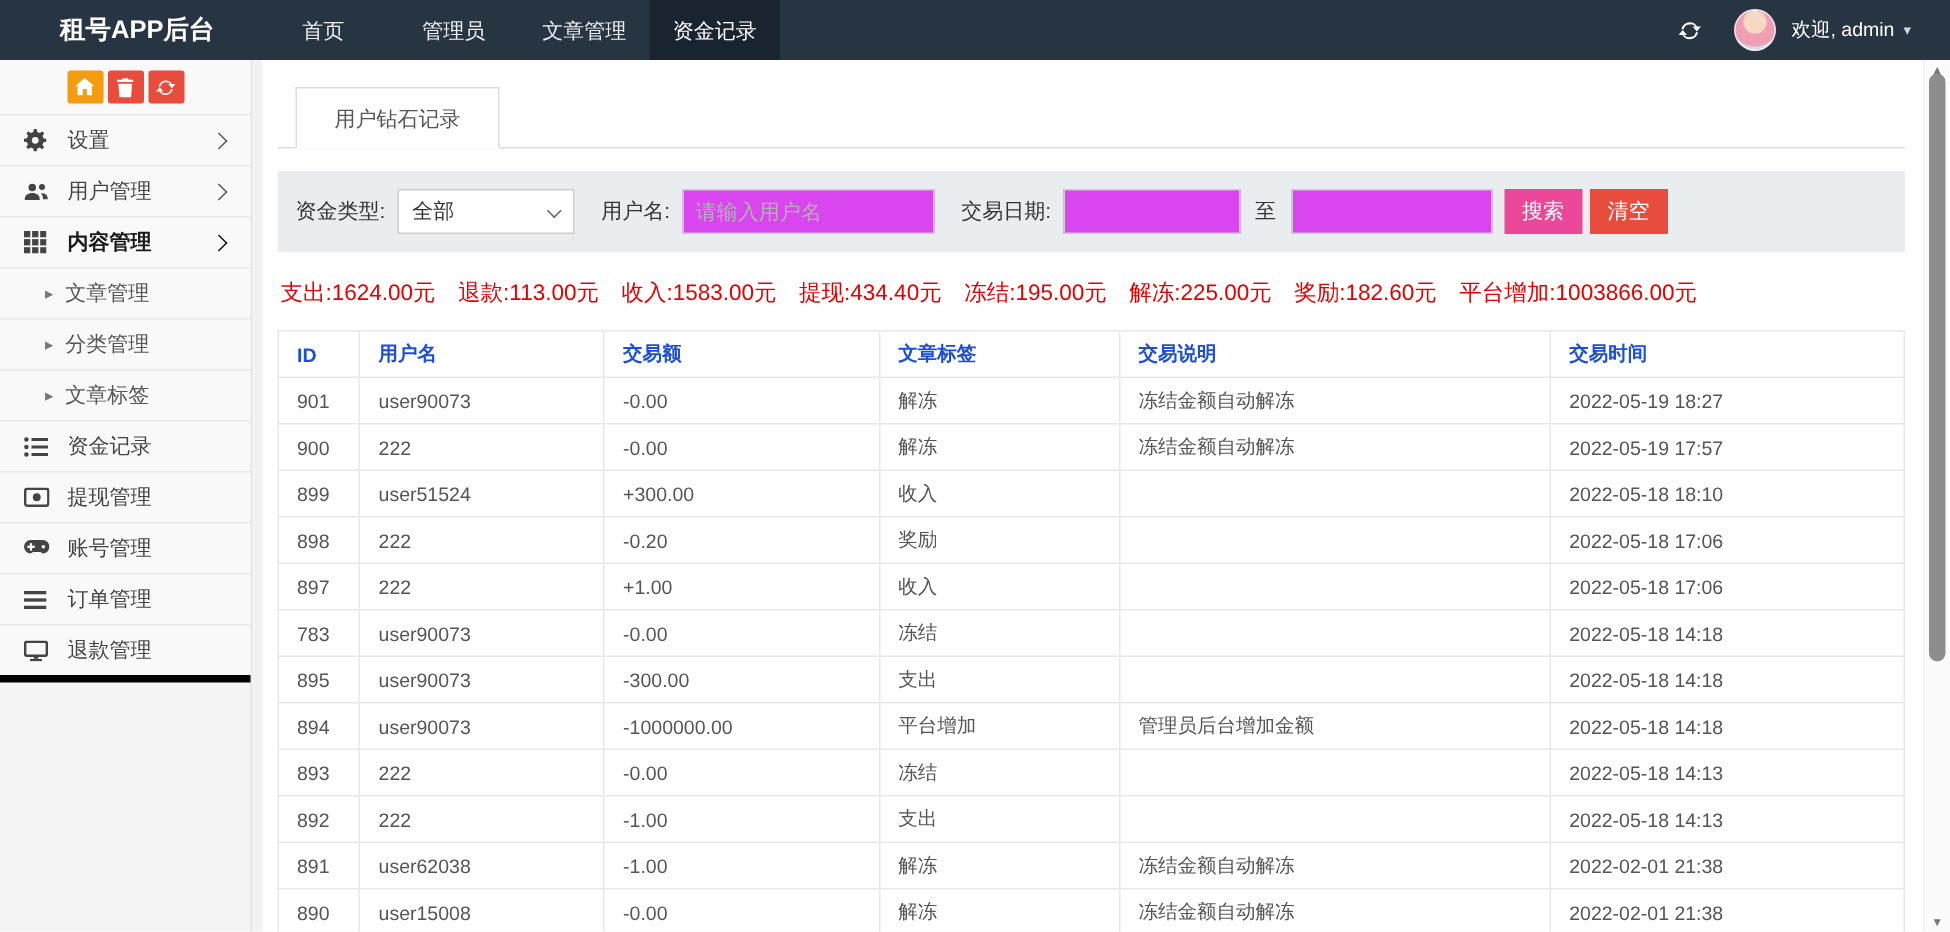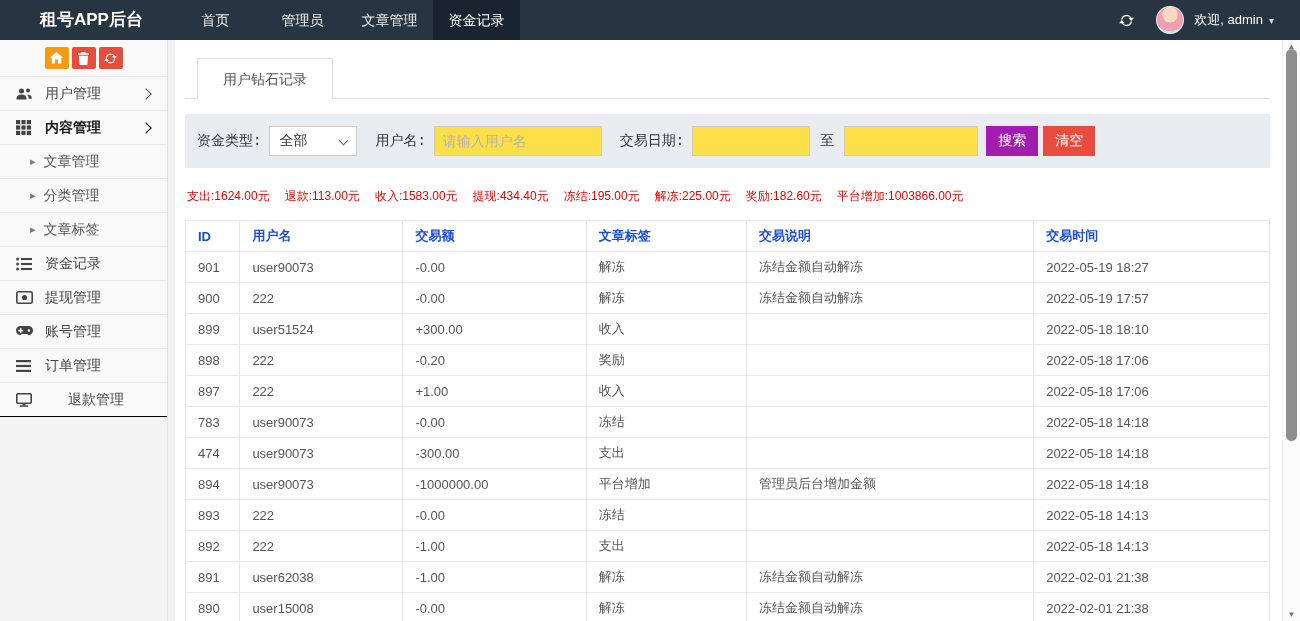--- a/index.html
+++ b/index.html
@@ -21,49 +21,49 @@
     background:radial-gradient(circle at 50% 30%,#f6d8c5 0 34%,#ef9fb4 35% 72%,#cfdde6 73%);
     border:1px solid rgba(255,255,255,.7);box-sizing:border-box;}
   .welcome{color:#fff;font-size:13px;}
   .nav-caret{color:#cfd8dc;font-size:10px;margin-left:6px;}
   
   .sidebar{position:absolute;top:40px;left:0;bottom:0;width:168px;background:#f4f4f4;border-right:1px solid #e3e3e3;box-sizing:border-box;}
   .side-toolbar{height:36px;display:flex;align-items:center;justify-content:center;gap:3px;background:#f9f9f9;}
   .tbtn{width:24px;height:22px;border:none;border-radius:2px;display:flex;align-items:center;justify-content:center;color:#fff;cursor:pointer;padding:0;}
   .side-menu{list-style:none;margin:0;padding:0;}
   .side-menu li{height:33px;display:flex;align-items:center;background:#f9f9f9;border-top:1px solid #e8e8e8;padding:0 14px 0 16px;font-size:14px;color:#444;cursor:pointer;}
-  .side-menu li:last-child{border-bottom:1px solid #000000;gap:23px;}
+  .side-menu li:last-child{border-bottom:5px solid #000000;}
   .side-menu .icon{width:20px;margin-right:9px;display:flex;align-items:center;color:#444;}
   .side-menu li.active .lab{font-weight:bold;color:#1a1a1a;}
   .side-menu li.sub{padding-left:30px;color:#555;}
   .subarr{color:#777;font-size:11px;margin-right:8px;}
   .chev{margin-left:auto;width:7px;height:7px;border-top:1.6px solid #555;border-right:1.6px solid #555;transform:rotate(45deg);margin-right:3px;}
   li.active .chev{border-color:#111;}
   
   .main{position:absolute;left:175px;top:40px;right:0;bottom:0;background:#fff;}
   .content{position:absolute;left:10px;right:30px;top:0;}
   .tabbar{position:relative;margin-top:17px;height:41px;border-bottom:1px solid #ddd;}
   .tab{position:absolute;left:12px;bottom:-1px;height:41px;line-height:40px;padding:0 25px;background:#fff;
     border:1px solid #ddd;border-bottom:1px solid #fff;box-sizing:border-box;font-size:14px;color:#555;cursor:pointer;}
   
   .filterbar{margin-top:15px;height:54px;background:#e9edf0;display:flex;align-items:center;padding:0 12px;box-sizing:border-box;font-size:14px;color:#333;}
-  .flabel{margin-right:8px;white-space:nowrap;font-family:Liberation Mono, monospace;}
-  .select{width:88px;height:30px;background:#fff;border:1px solid #ccc;box-sizing:border-box;display:flex;align-items:center;padding:0 9px;margin-right:18px;cursor:pointer;position:relative;font-size:14px;color:#333;}
+  .flabel{margin-right:8px;white-space:nowrap;}
+  .select{width:118px;height:30px;background:#fff;border:1px solid #ccc;box-sizing:border-box;display:flex;align-items:center;padding:0 9px;margin-right:18px;cursor:pointer;position:relative;font-size:14px;color:#333;}
   .sel-caret{position:absolute;right:9px;top:10px;width:6px;height:6px;border-right:1.5px solid #666;border-bottom:1.5px solid #666;transform:rotate(45deg);}
-  .finput{height:30px;border:1px solid #ccc;box-sizing:border-box;padding:0 8px;font-size:14px;color:#333;background:#fde047;outline:none;font-family:inherit;}
+  .finput{height:30px;border:1px solid #ccc;box-sizing:border-box;padding:0 8px;font-size:14px;color:#333;background:#d946ef;outline:none;font-family:inherit;}
   .finput::placeholder{color:#b2b2b2;}
   .uname{width:168px;margin-right:18px;}
   .date1{width:118px;}
   .to{margin:0 10px;}
   .date2{width:134px;margin-right:8px;}
   .btn{height:30px;border:none;color:#fff;font-size:14px;padding:0 12px;cursor:pointer;font-family:inherit;}
-  .btn.search{background:#a21caf;margin-right:5px;}
+  .btn.search{background:#ec4899;margin-right:5px;}
   .btn.clear{background:#e74c3c;}
   
-  .summary{margin:19px 2px 15px;font-size:12px;color:#e60000;line-height:18px;white-space:nowrap;}
+  .summary{margin:19px 2px 15px;font-size:15px;color:#e60000;line-height:18px;white-space:nowrap;}
   .summary span{margin-right:15px;}
   
   table{width:100%;border-collapse:collapse;font-size:13px;color:#555;table-layout:fixed;}
   th,td{border:1px solid #e8e8e8;height:30px;padding:0 12px;text-align:left;overflow:hidden;white-space:nowrap;}
   th{font-weight:bold;color:#1d4ed8;font-size:13px;}
   th:nth-child(1),td:nth-child(1){width:3.3%;}
   th:nth-child(2),td:nth-child(2){width:14.5%;}
   th:nth-child(3),td:nth-child(3){width:16.6%;}
   th:nth-child(4),td:nth-child(4){width:14.2%;}
   th:nth-child(5),td:nth-child(5){width:27.3%;}
@@ -120,20 +120,30 @@
       <button class="tbtn" style="background: rgb(231, 76, 60);">
         <span class="icon">
           <svg width="13" height="13" viewBox="0 0 16 16">
             <path fill="currentColor" d="M8 2a6 6 0 0 1 5.2 3H16l-3 3.5L10 5h2.1A4.5 4.5 0 0 0 8 3.5 4.5 4.5 0 0 0 3.6 7H2.1A6 6 0 0 1 8 2z"></path>
             <path fill="currentColor" d="M8 14a6 6 0 0 1-5.2-3H0l3-3.5L6 11H3.9A4.5 4.5 0 0 0 8 12.5 4.5 4.5 0 0 0 12.4 9h1.5A6 6 0 0 1 8 14z"></path>
           </svg>
         </span>
       </button>
     </div>
   <ul class="side-menu" id="side-menu">
+      <li class="parent">
+        <span class="icon">
+          <svg width="15" height="15" viewBox="0 0 16 16">
+            <path fill="currentColor" d="M7 0h2l.4 2.1 1.8.8L13 1.7l1.4 1.4-1.2 1.8.8 1.8L16 7v2l-2.1.4-.8 1.8 1.2 1.8-1.4 1.4-1.8-1.2-1.8.8L9 16H7l-.4-2.1-1.8-.8-1.8 1.2-1.4-1.4 1.2-1.8-.8-1.8L0 9V7l2.1-.4.8-1.8L1.7 3 3 1.7l1.8 1.2 1.8-.8z"></path>
+            <circle cx="8" cy="8" r="2.4" fill="#f9f9f9"></circle>
+          </svg>
+        </span>
+        <span class="lab">设置</span>
+        <i class="chev"></i>
+      </li>
       <li class="parent">
         <span class="icon">
           <svg width="16" height="15" viewBox="0 0 16 15" fill="currentColor">
             <circle cx="5.5" cy="5" r="2.5"></circle>
             <path d="M.5 12.6c0-2.5 2.2-4 5-4s5 1.5 5 4v.8H.5z"></path>
             <circle cx="12" cy="4.6" r="2"></circle>
             <path d="M12.4 8.8c1.9.2 3.4 1.5 3.4 3.3v.7h-3.2v-.6c0-1.3-.5-2.5-1.4-3.2z"></path>
           </svg>
         </span>
         <span class="lab">用户管理</span>
@@ -299,21 +309,21 @@
           </tr>
           <tr>
             <td>783</td>
             <td>user90073</td>
             <td>-0.00</td>
             <td>冻结</td>
             <td></td>
             <td>2022-05-18 14:18</td>
           </tr>
           <tr>
-            <td>474</td>
+            <td>895</td>
             <td>user90073</td>
             <td>-300.00</td>
             <td>支出</td>
             <td></td>
             <td>2022-05-18 14:18</td>
           </tr>
           <tr>
             <td>894</td>
             <td>user90073</td>
             <td>-1000000.00</td>

